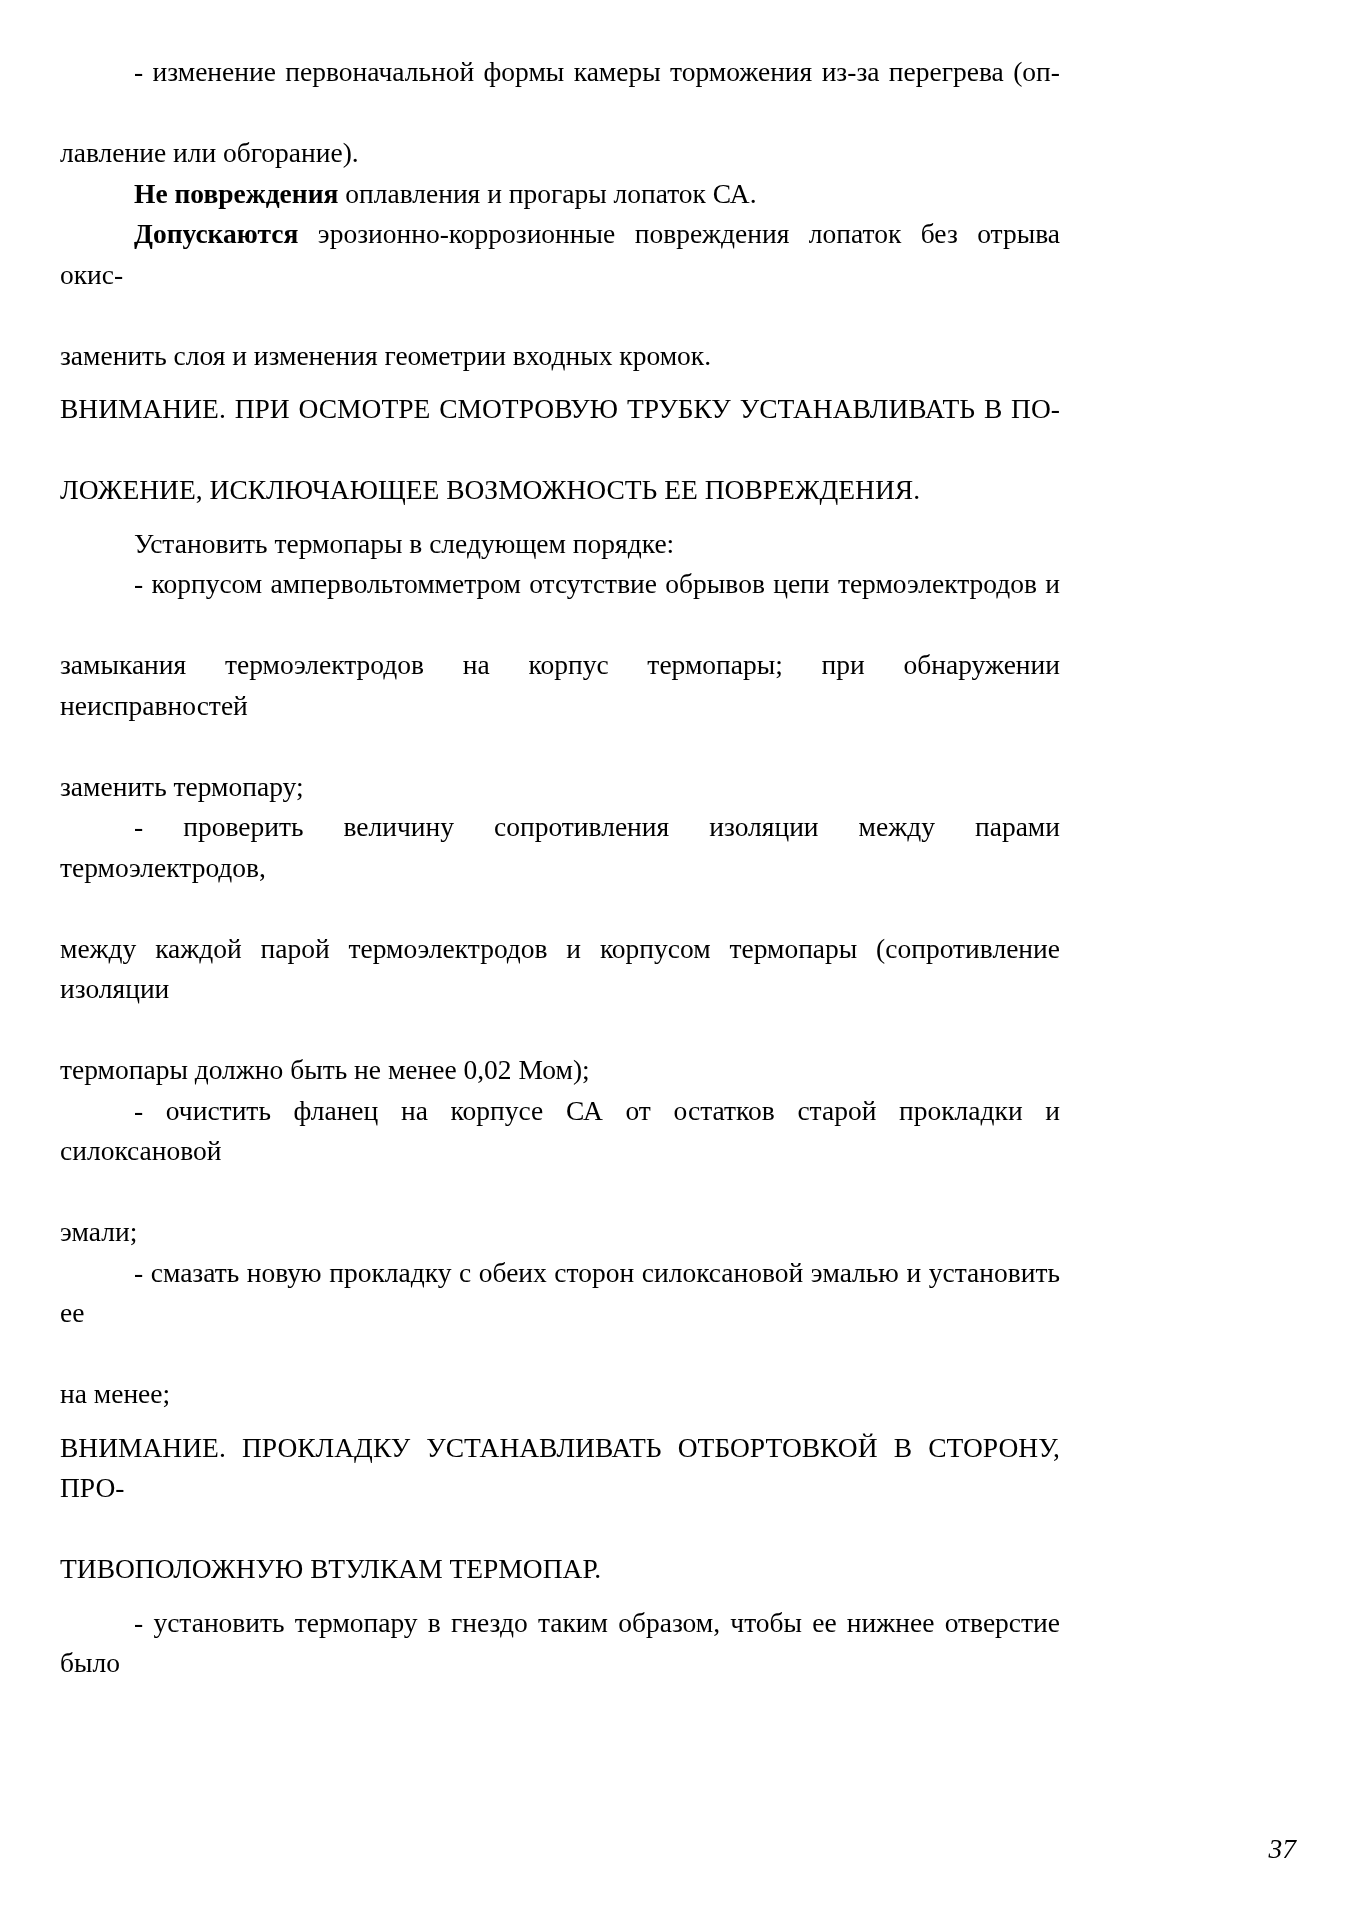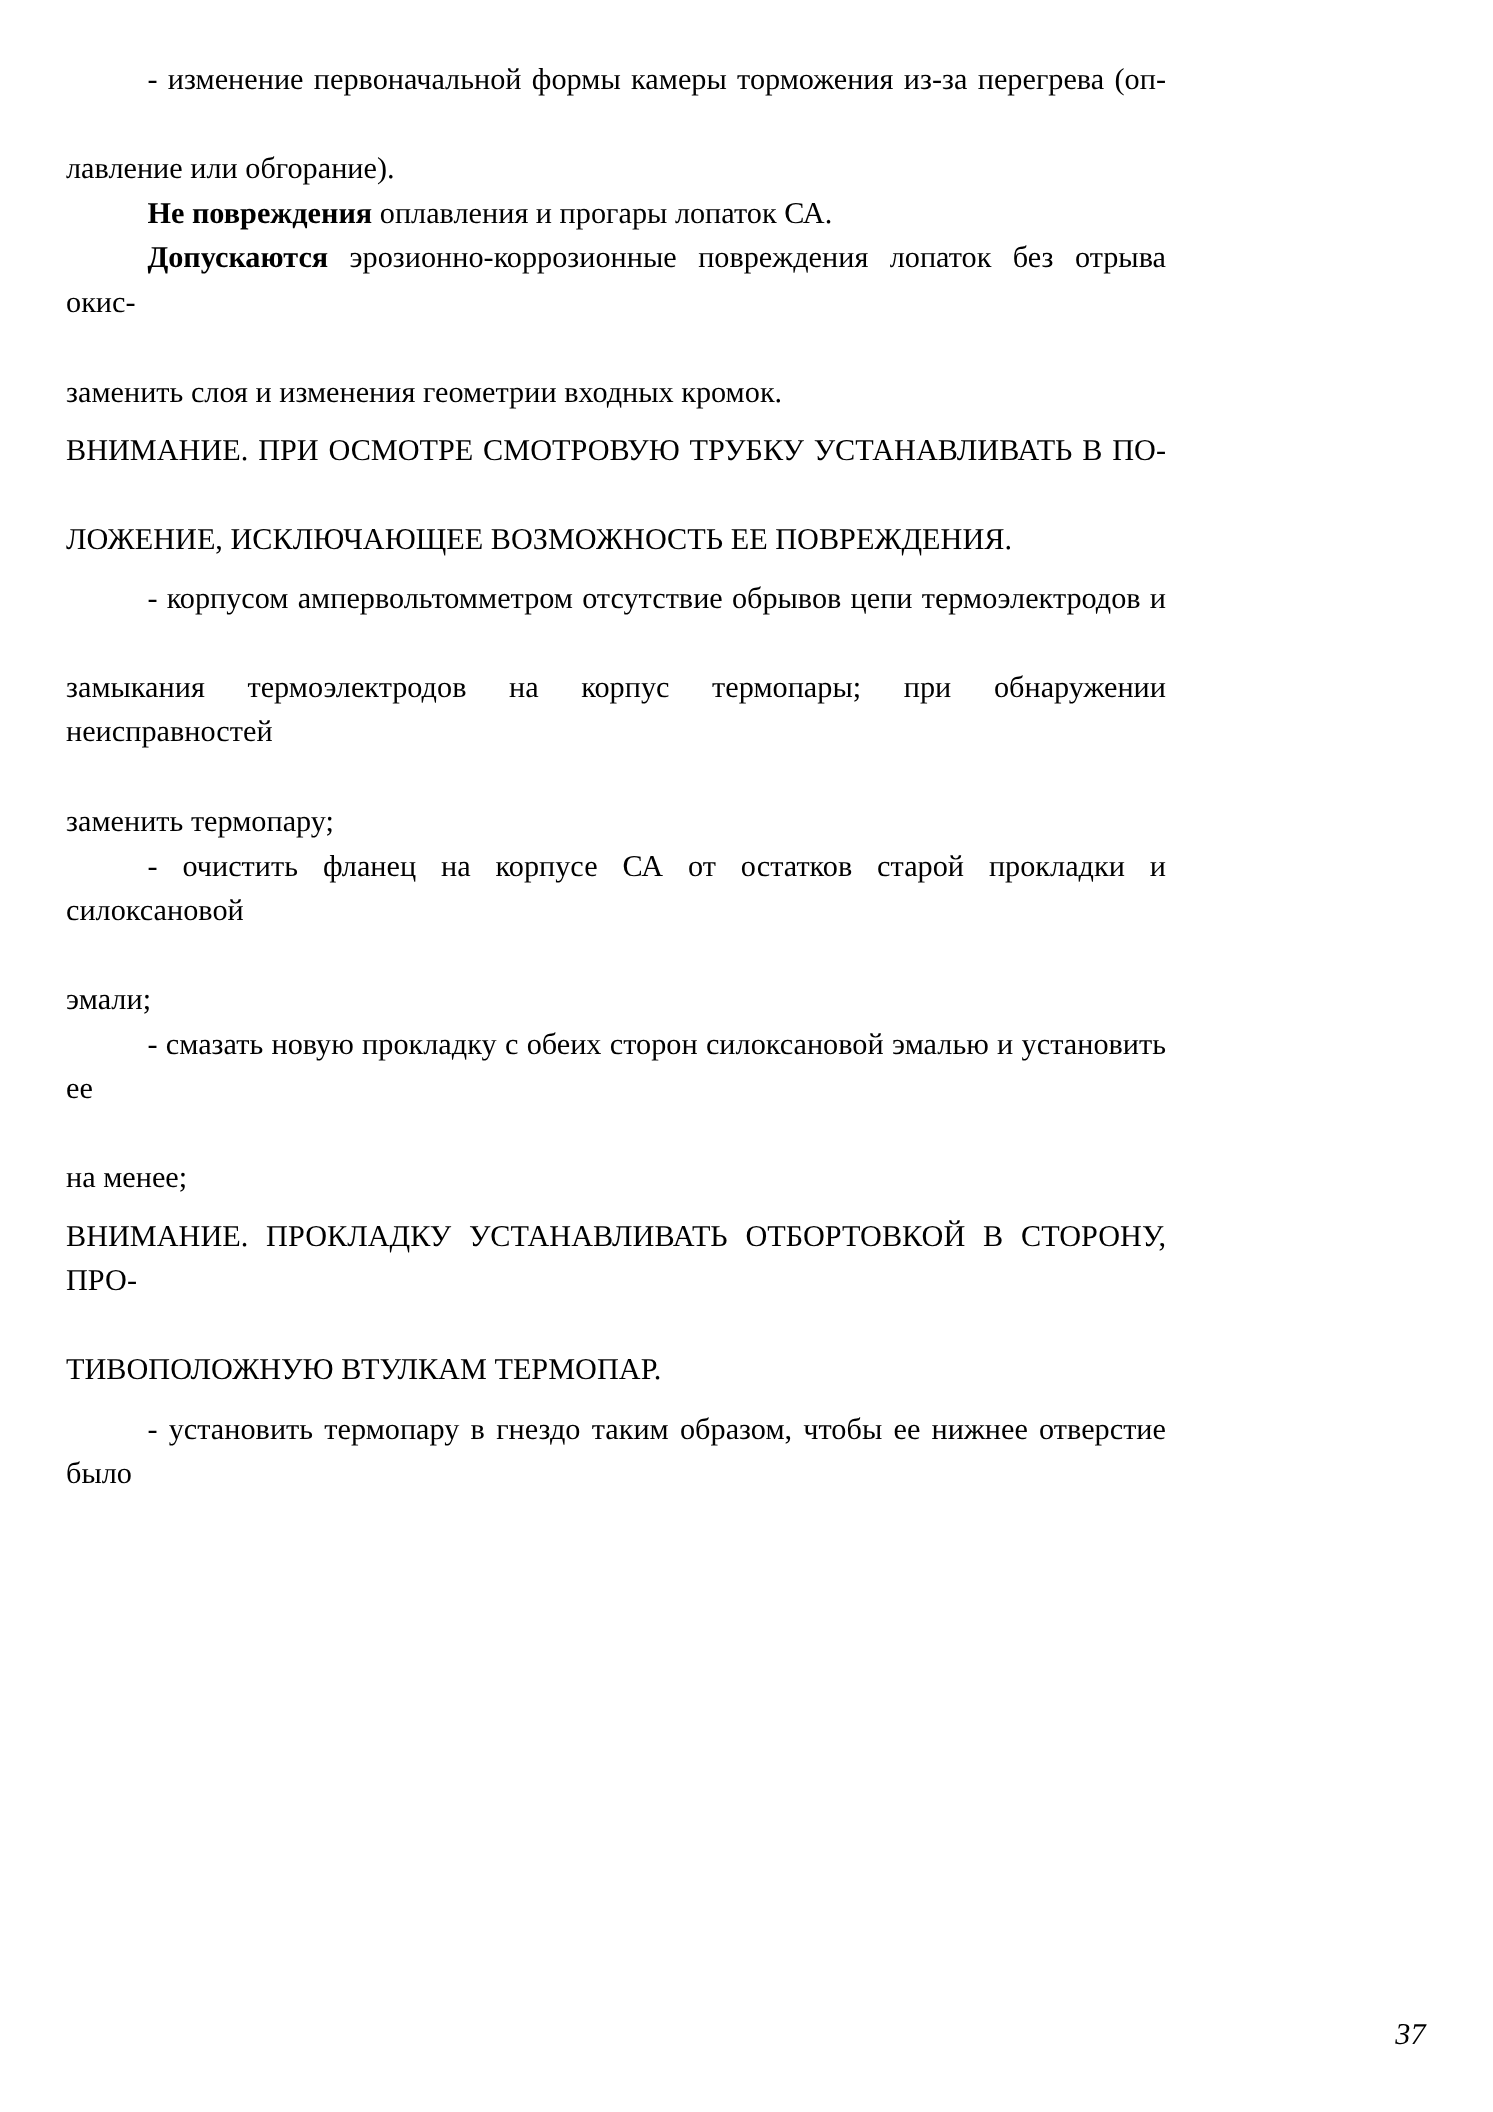--- a/index.html
+++ b/index.html
@@ -69,24 +69,26 @@
     <p class="para"><b>Не повреждения</b><span> оплавления и прогары лопаток СА.</span></p>
 
     <p class="para"><b>Допускаются</b><span class="j"> эрозионно-коррозионные повреждения лопаток без отрыва окис-</span><span>заменить слоя и изменения геометрии входных кромок.</span></p>
 
     <div class="spacer-sm"></div>
 
     <p class="caution"><span class="j">ВНИМАНИЕ. ПРИ ОСМОТРЕ СМОТРОВУЮ ТРУБКУ УСТАНАВЛИВАТЬ В ПО-</span><span>ЛОЖЕНИЕ, ИСКЛЮЧАЮЩЕЕ ВОЗМОЖНОСТЬ ЕЕ ПОВРЕЖДЕНИЯ.</span></p>
 
     <div class="spacer-sm"></div>
 
+    <p class="para"><span>Установить термопары в следующем порядке:</span></p>
 
 
     <p class="para"><span class="j">- корпусом ампервольтомметром отсутствие обрывов цепи термоэлектродов и</span><span class="j">замыкания термоэлектродов на корпус термопары; при обнаружении неисправностей</span><span>заменить термопару;</span></p>
 
+    <p class="para"><span class="j">- проверить величину сопротивления изоляции между парами термоэлектродов,</span><span class="j">между каждой парой термоэлектродов и корпусом термопары (сопротивление изоляции</span><span>термопары должно быть не менее 0,02 Мом);</span></p>
 
     <p class="para"><span class="j">- очистить фланец на корпусе СА от остатков старой прокладки и силоксановой</span><span>эмали;</span></p>
 
     <p class="para"><span class="j">- смазать новую прокладку с обеих сторон силоксановой эмалью и установить ее</span><span>на менее;</span></p>
 
     <div class="spacer-sm"></div>
 
     <p class="caution"><span class="j">ВНИМАНИЕ. ПРОКЛАДКУ УСТАНАВЛИВАТЬ ОТБОРТОВКОЙ В СТОРОНУ, ПРО-</span><span>ТИВОПОЛОЖНУЮ ВТУЛКАМ ТЕРМОПАР.</span></p>
 
     <div class="spacer-sm"></div>

